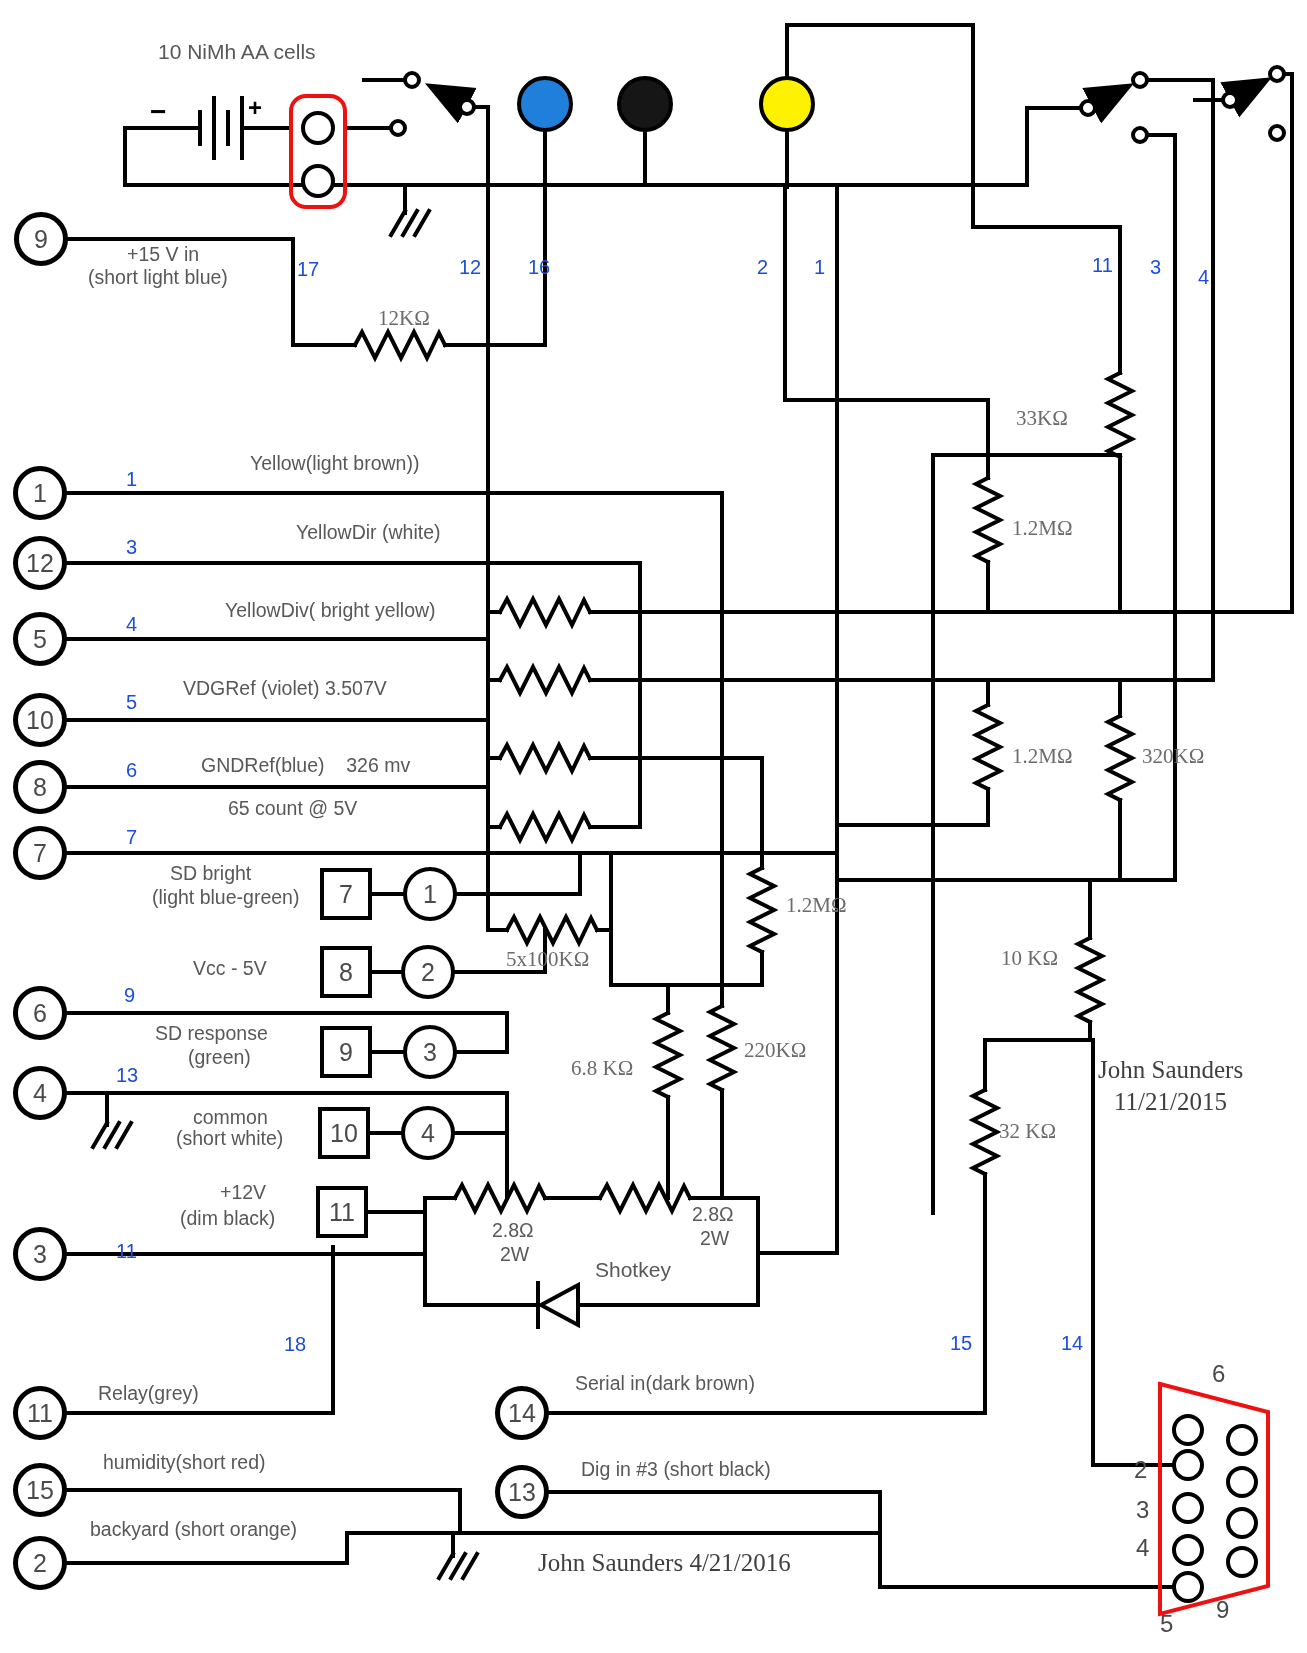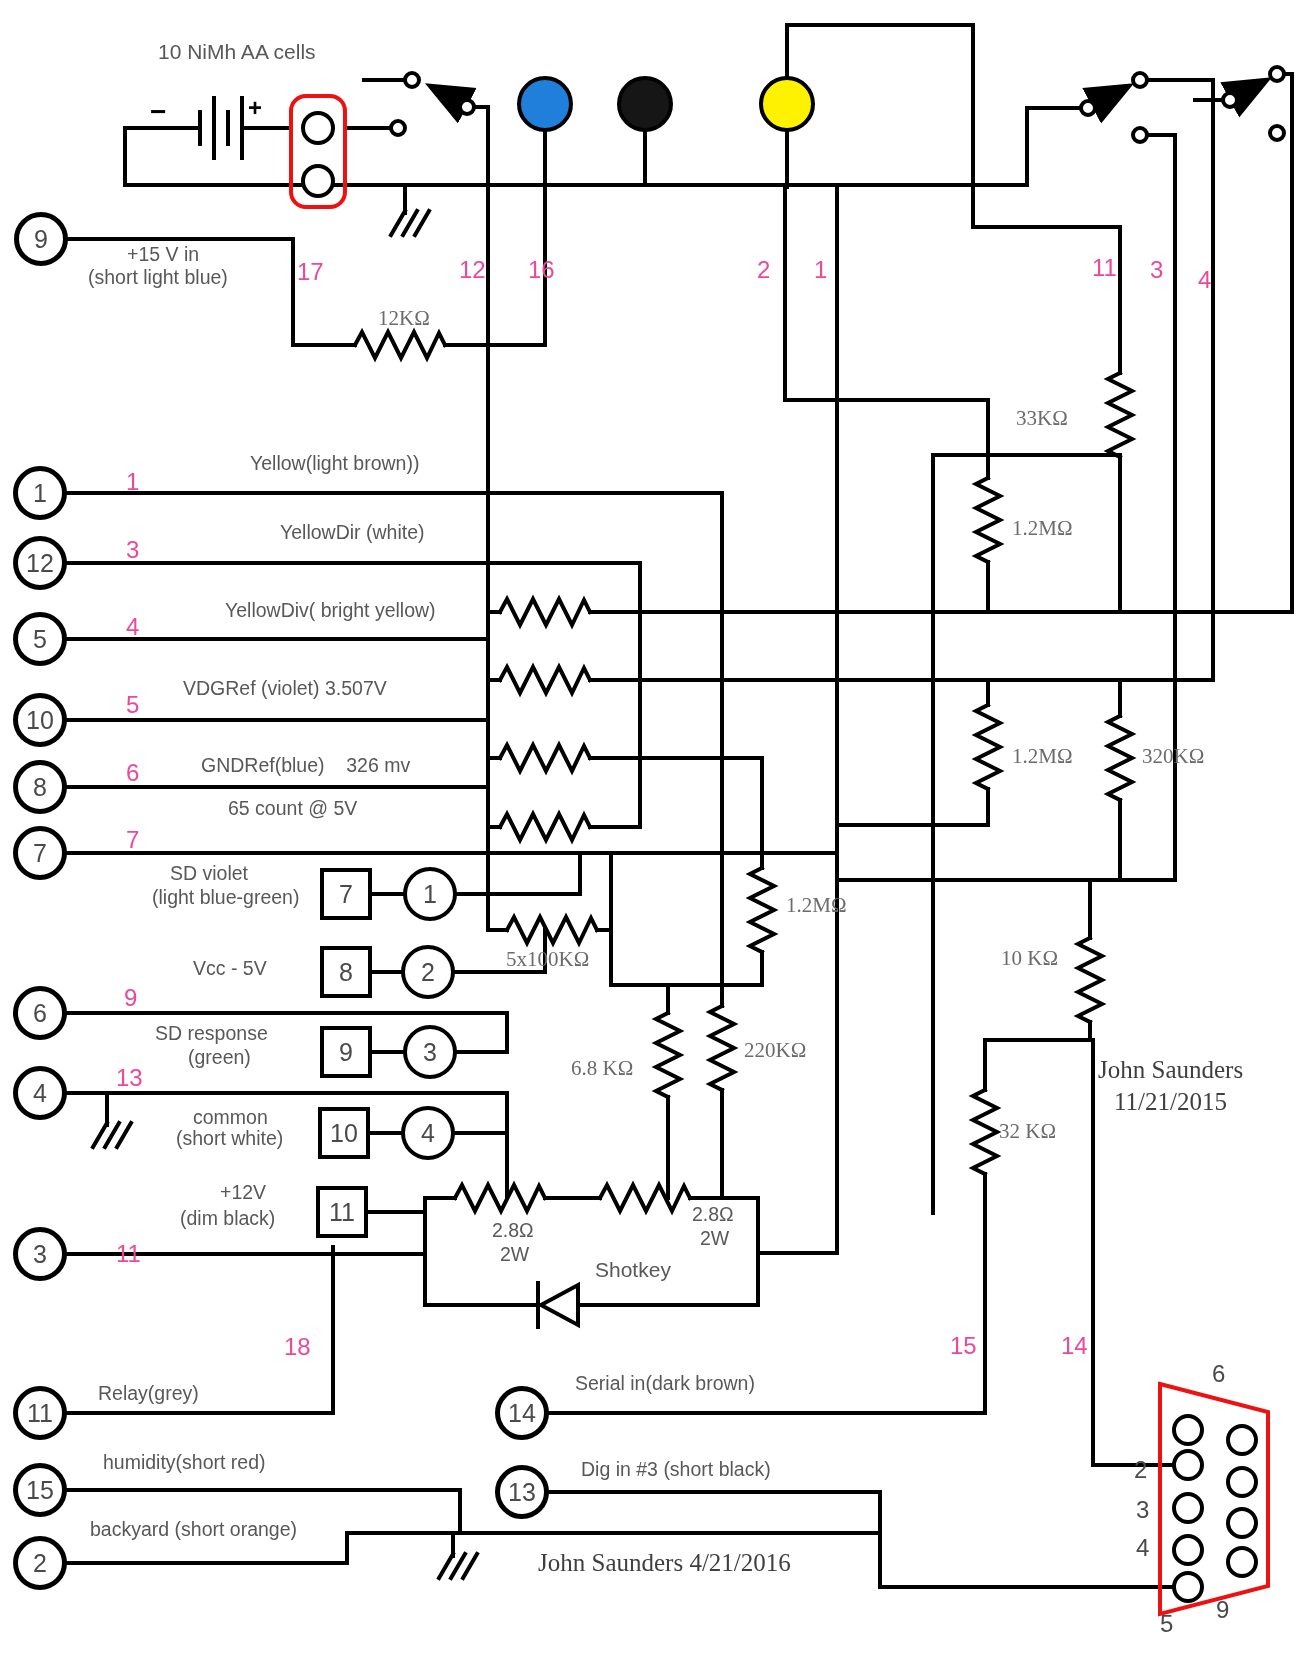--- a/index.html
+++ b/index.html
@@ -3,21 +3,21 @@
 <meta charset="utf-8">
 <style>
   html,body{margin:0;padding:0;background:#fff}
   .canvas{position:relative;width:1307px;height:1653px;background:#fff;
           font-family:"Liberation Sans",sans-serif;overflow:hidden}
   .canvas svg{position:absolute;left:0;top:0}
   .w{stroke:#000;stroke-width:4;fill:none;stroke-linecap:square}
   .sym{stroke:#000;stroke-width:4;fill:#fff}
   .lbl{position:absolute;color:#58585b;font-size:19.5px;white-space:nowrap}
   .pre{white-space:pre}
-  .num{position:absolute;color:#ec4899;font-size:24px;white-space:nowrap}
+  .num{position:absolute;color:#1d4ed8;font-size:20px;white-space:nowrap}
   .serif{position:absolute;color:#6b6b6b;font-size:21px;white-space:nowrap;
          font-family:"Liberation Serif","DejaVu Serif",serif}
   .sig{font-size:25px;color:#3f3f3f}
   .pin{position:absolute;width:54px;height:54px;border:5px solid #000;border-radius:50%;
        background:#fff;display:flex;align-items:center;justify-content:center;
        font-size:25px;color:#4a4a4a;box-sizing:border-box}
   .bc{position:absolute;width:54px;height:54px;border:4px solid #000;border-radius:50%;
       background:#fff;display:flex;align-items:center;justify-content:center;
       font-size:25px;color:#4a4a4a;box-sizing:border-box}
   .sq{position:absolute;width:52px;height:52px;border:4px solid #000;background:#fff;
@@ -343,26 +343,26 @@
   <div class="bc" style="left:403px;top:1025px">
       <span>3</span>
     </div>
   <div class="bc" style="left:401px;top:1106px">
       <span>4</span>
     </div>
 
   <div class="lbl" style="left:127px;top:243px">+15 V in</div>
   <div class="lbl" style="left:88px;top:266px">(short light blue)</div>
   <div class="lbl" style="left:250px;top:452px">Yellow(light brown))</div>
-  <div class="lbl" style="left:280px;top:521px">YellowDir (white)</div>
+  <div class="lbl" style="left:296px;top:521px">YellowDir (white)</div>
   <div class="lbl" style="left:225px;top:599px">YellowDiv( bright yellow)</div>
   <div class="lbl" style="left:183px;top:677px">VDGRef (violet) 3.507V</div>
   <div class="lbl pre" style="left:201px;top:754px">GNDRef(blue)    326 mv</div>
   <div class="lbl" style="left:228px;top:797px">65 count @ 5V</div>
-  <div class="lbl" style="left:170px;top:862px">SD violet</div>
+  <div class="lbl" style="left:170px;top:862px">SD bright</div>
   <div class="lbl" style="left:152px;top:886px">(light blue-green)</div>
   <div class="lbl" style="left:193px;top:957px">Vcc - 5V</div>
   <div class="lbl" style="left:155px;top:1022px">SD response</div>
   <div class="lbl" style="left:188px;top:1046px">(green)</div>
   <div class="lbl" style="left:193px;top:1106px">common</div>
   <div class="lbl" style="left:176px;top:1127px">(short white)</div>
   <div class="lbl" style="left:220px;top:1181px">+12V</div>
   <div class="lbl" style="left:180px;top:1207px">(dim black)</div>
   <div class="lbl" style="left:98px;top:1382px">Relay(grey)</div>
   <div class="lbl" style="left:103px;top:1451px">humidity(short red)</div>

